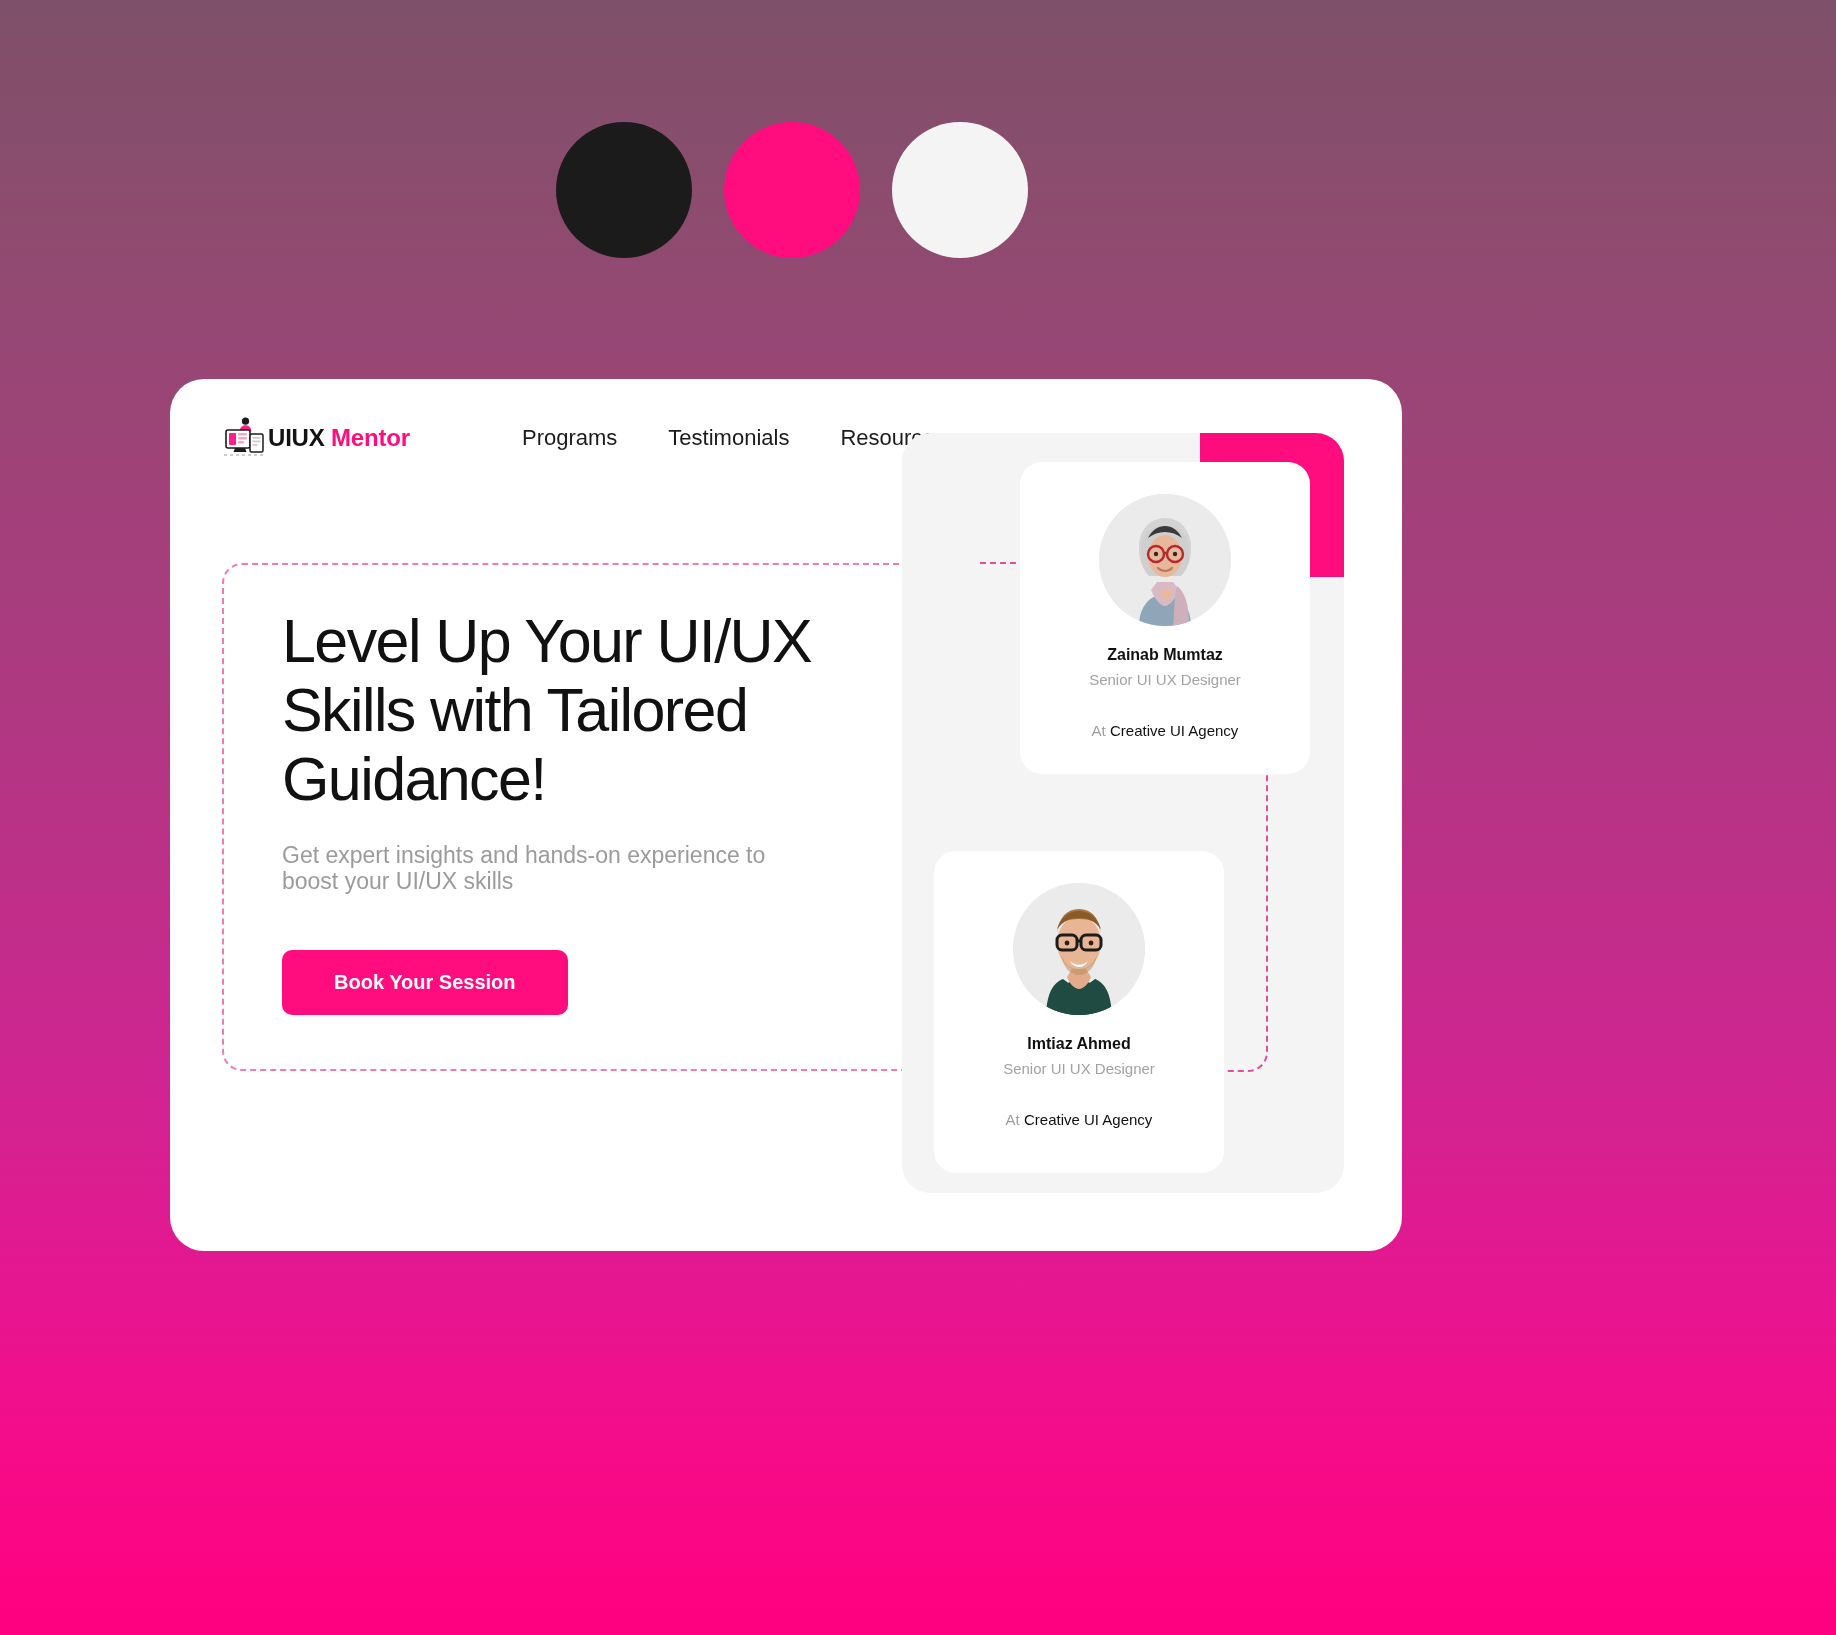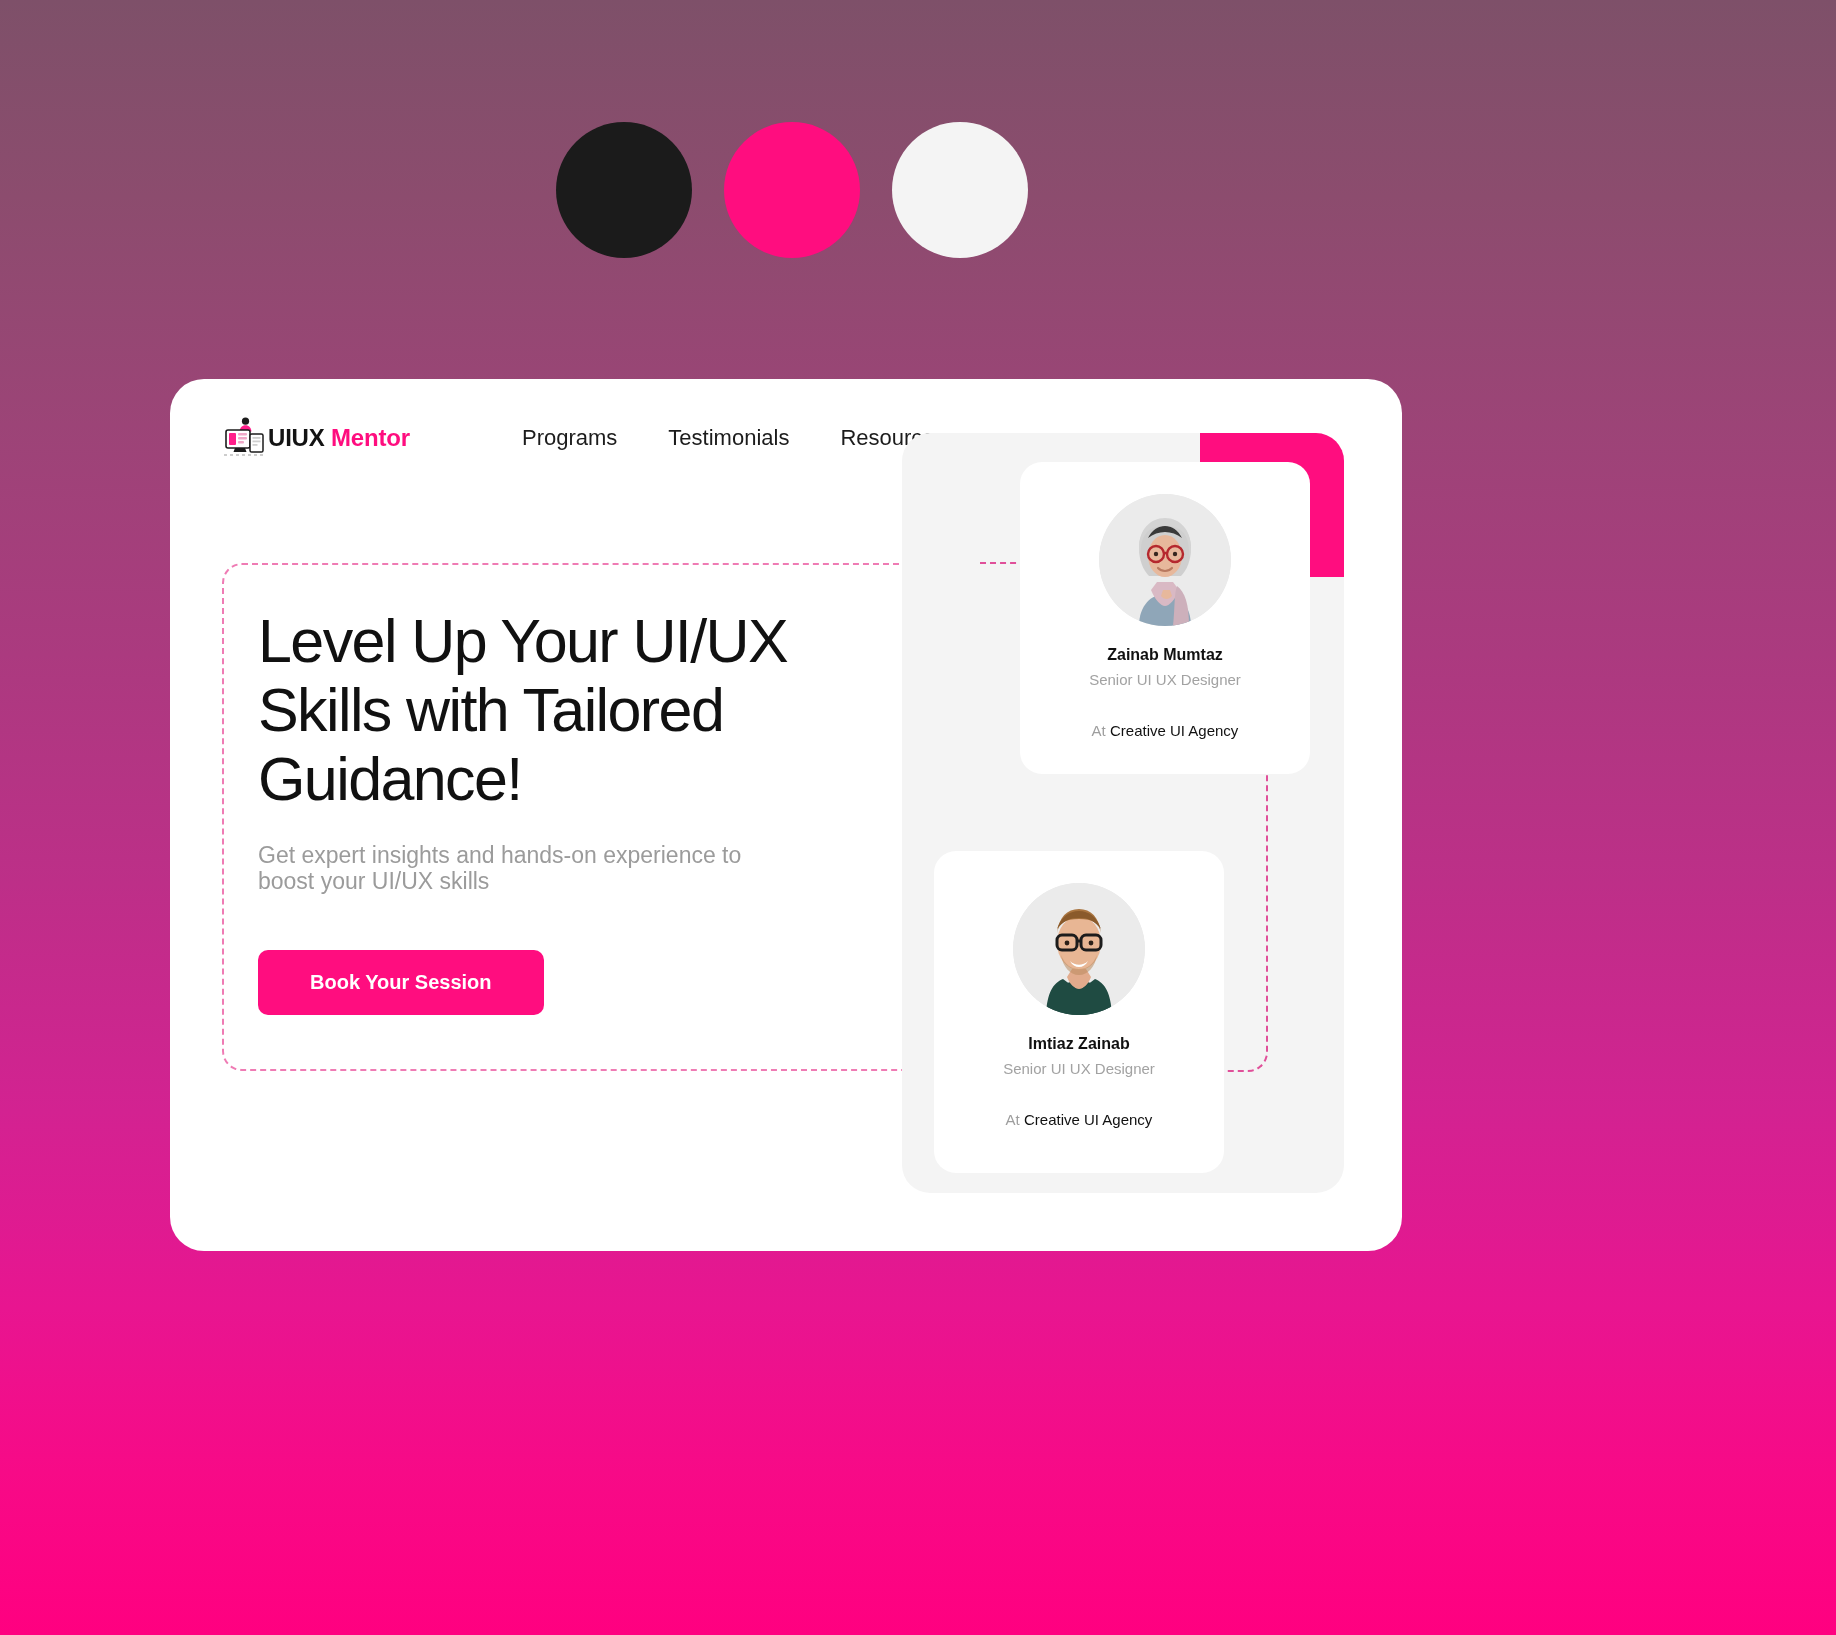--- a/index.html
+++ b/index.html
@@ -103,21 +103,21 @@
     left: 0;
     top: 0;
     width: 800px;
     height: 508px;
     border: 2px dashed #ef7bb4;
     border-radius: 20px;
     pointer-events: none;
   }
   .hero-inner {
     position: absolute;
-    left: 36px;
+    left: 60px;
     top: 44px;
     width: 640px;
   }
   .hero-title {
     font-size: 61px;
     line-height: 69px;
     font-weight: normal;
     color: #111111;
     letter-spacing: -1.6px;
   }
@@ -328,19 +328,19 @@
       <rect x="44" y="52" width="20" height="15" rx="5" fill="none" stroke="#1c1c1c" stroke-width="3"></rect>
       <rect x="68" y="52" width="20" height="15" rx="5" fill="none" stroke="#1c1c1c" stroke-width="3"></rect>
       <line x1="64" y1="58" x2="68" y2="58" stroke="#1c1c1c" stroke-width="3"></line>
       <circle cx="54" cy="60" r="2.4" fill="#2b2018"></circle>
       <circle cx="78" cy="60" r="2.4" fill="#2b2018"></circle>
       <path d="M48 72c2 12 9 20 18 20s16-8 18-20c-4 10-10 14-18 14s-14-4-18-14z" fill="#b98a5e" opacity="0.55"></path>
       <path d="M57 78c5 5 13 5 18 0-4 8-14 8-18 0z" fill="#ffffff"></path>
       <path d="M50 96l16 12 16-12c10 4 16 14 17 36H33c1-22 7-32 17-36z" fill="#1f4b42"></path>
     </svg>
   </div>
-  <div class="mentor-name">Imtiaz Zainab</div>
+  <div class="mentor-name">Imtiaz Ahmed</div>
   <div class="mentor-role">Senior UI UX Designer</div>
   <div class="mentor-company">
     <span class="at">At</span>
     <span>Creative UI Agency</span>
   </div>
 </div>
 
 </body></html>

